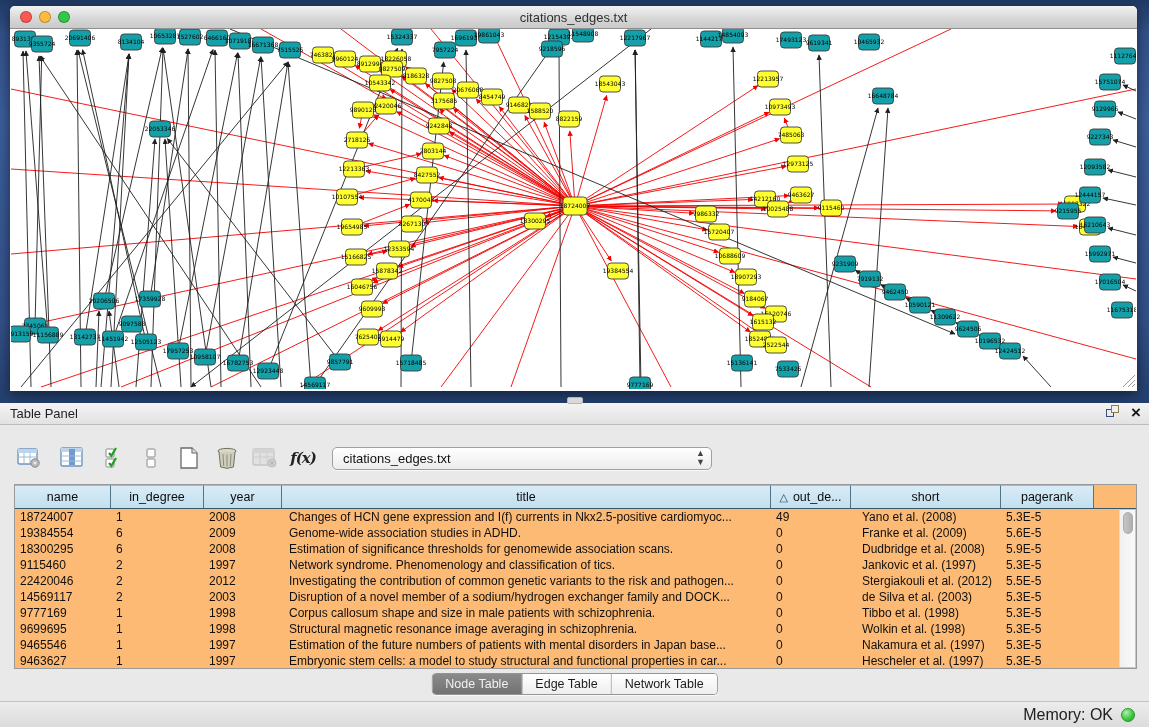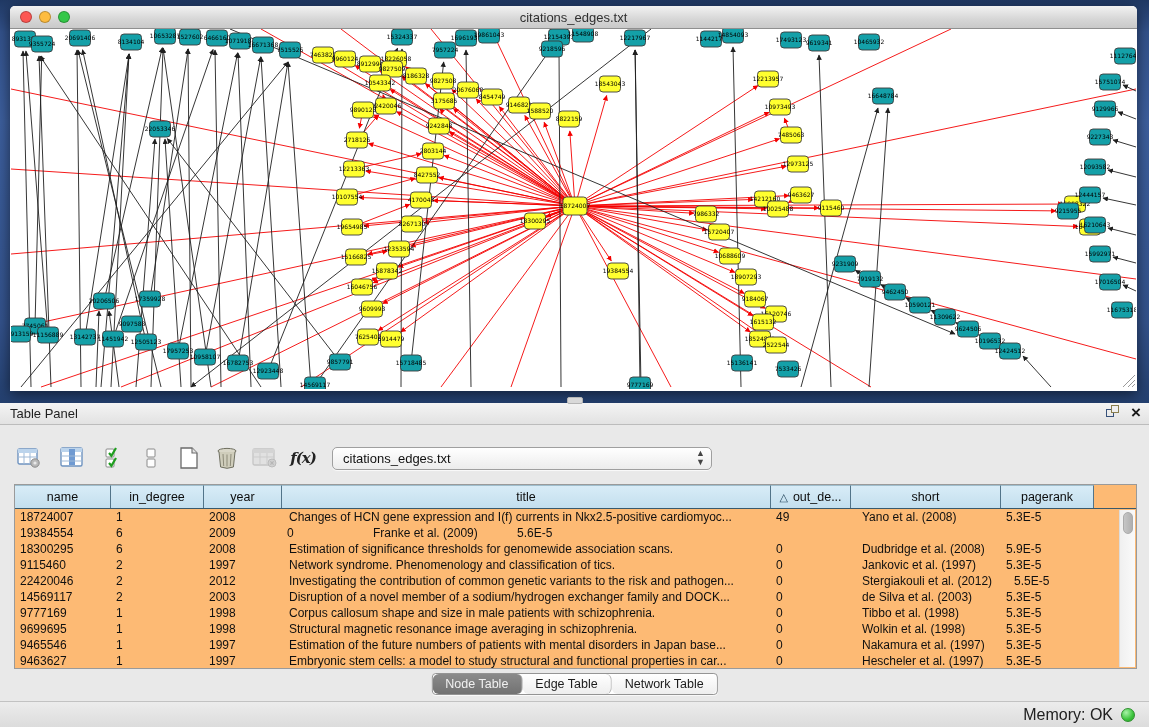--- a/index.html
+++ b/index.html
@@ -94,21 +94,21 @@
     background:linear-gradient(90deg,#c6c6c6,#b0b0b0); border-radius:6px; border:1px solid #ababab;
   }
   
   #table-tabs {
     position:absolute; left:50%; transform:translateX(-50%); top:248px; height:22px;
     display:inline-flex; border:1px solid #949494; border-radius:4px; overflow:hidden;
     background:#fff; box-shadow:0 1px 0 rgba(255,255,255,.7);
   }
   .seg {
     padding:0 13px; font-size:12.5px; display:flex; align-items:center;
-    background:linear-gradient(180deg,#ffffff,#eeeeee); color:#1c1c1c; border-right:1px solid #a8a8a8;border-radius:6px;
+    background:linear-gradient(180deg,#ffffff,#eeeeee); color:#1c1c1c; border-right:1px solid #a8a8a8;
   }
   .seg:last-child { border-right:none; }
   .seg.selected { background:linear-gradient(180deg,#8b8b8b,#727272); color:#f1f1f1; }
   
   #divider-handle {
     position:absolute; left:567px; top:-6px; width:16px; height:7px;
     background:#d9d9d9; border:1px solid #b5b5b5; border-radius:2px;
   }
   
   #status-bar {
@@ -656,20 +656,21 @@
             <div class="td c-year" style="width: 78px;">2008</div>
             <div class="td c-title" style="width: 489px;">Changes of HCN gene expression and I(f) currents in Nkx2.5-positive cardiomyoc...</div>
             <div class="td c-out" style="width: 80px;">49</div>
             <div class="td c-short" style="width: 150px;">Yano et al. (2008)</div>
             <div class="td c-pagerank" style="width: 93px;">5.3E-5</div>
           </div>
           <div class="tr">
             <div class="td c-name" style="width: 96px;">19384554</div>
             <div class="td c-indegree" style="width: 93px;">6</div>
             <div class="td c-year" style="width: 78px;">2009</div>
+            <div class="td c-title" style="width: 489px;">Genome-wide association studies in ADHD.</div>
             <div class="td c-out" style="width: 80px;">0</div>
             <div class="td c-short" style="width: 150px;">Franke et al. (2009)</div>
             <div class="td c-pagerank" style="width: 93px;">5.6E-5</div>
           </div>
           <div class="tr">
             <div class="td c-name" style="width: 96px;">18300295</div>
             <div class="td c-indegree" style="width: 93px;">6</div>
             <div class="td c-year" style="width: 78px;">2008</div>
             <div class="td c-title" style="width: 489px;">Estimation of significance thresholds for genomewide association scans.</div>
             <div class="td c-out" style="width: 80px;">0</div>
@@ -685,21 +686,21 @@
             <div class="td c-short" style="width: 150px;">Jankovic et al. (1997)</div>
             <div class="td c-pagerank" style="width: 93px;">5.3E-5</div>
           </div>
           <div class="tr">
             <div class="td c-name" style="width: 96px;">22420046</div>
             <div class="td c-indegree" style="width: 93px;">2</div>
             <div class="td c-year" style="width: 78px;">2012</div>
             <div class="td c-title" style="width: 489px;">Investigating the contribution of common genetic variants to the risk and pathogen...</div>
             <div class="td c-out" style="width: 80px;">0</div>
             <div class="td c-short" style="width: 150px;">Stergiakouli et al. (2012)</div>
-            <div class="td c-pagerank" style="width: 93px; margin-left: 8px;">5.5E-5</div>
+            <div class="td c-pagerank" style="width: 93px;">5.5E-5</div>
           </div>
           <div class="tr">
             <div class="td c-name" style="width: 96px;">14569117</div>
             <div class="td c-indegree" style="width: 93px;">2</div>
             <div class="td c-year" style="width: 78px;">2003</div>
             <div class="td c-title" style="width: 489px;">Disruption of a novel member of a sodium/hydrogen exchanger family and DOCK...</div>
             <div class="td c-out" style="width: 80px;">0</div>
             <div class="td c-short" style="width: 150px;">de Silva et al. (2003)</div>
             <div class="td c-pagerank" style="width: 93px;">5.3E-5</div>
           </div>

